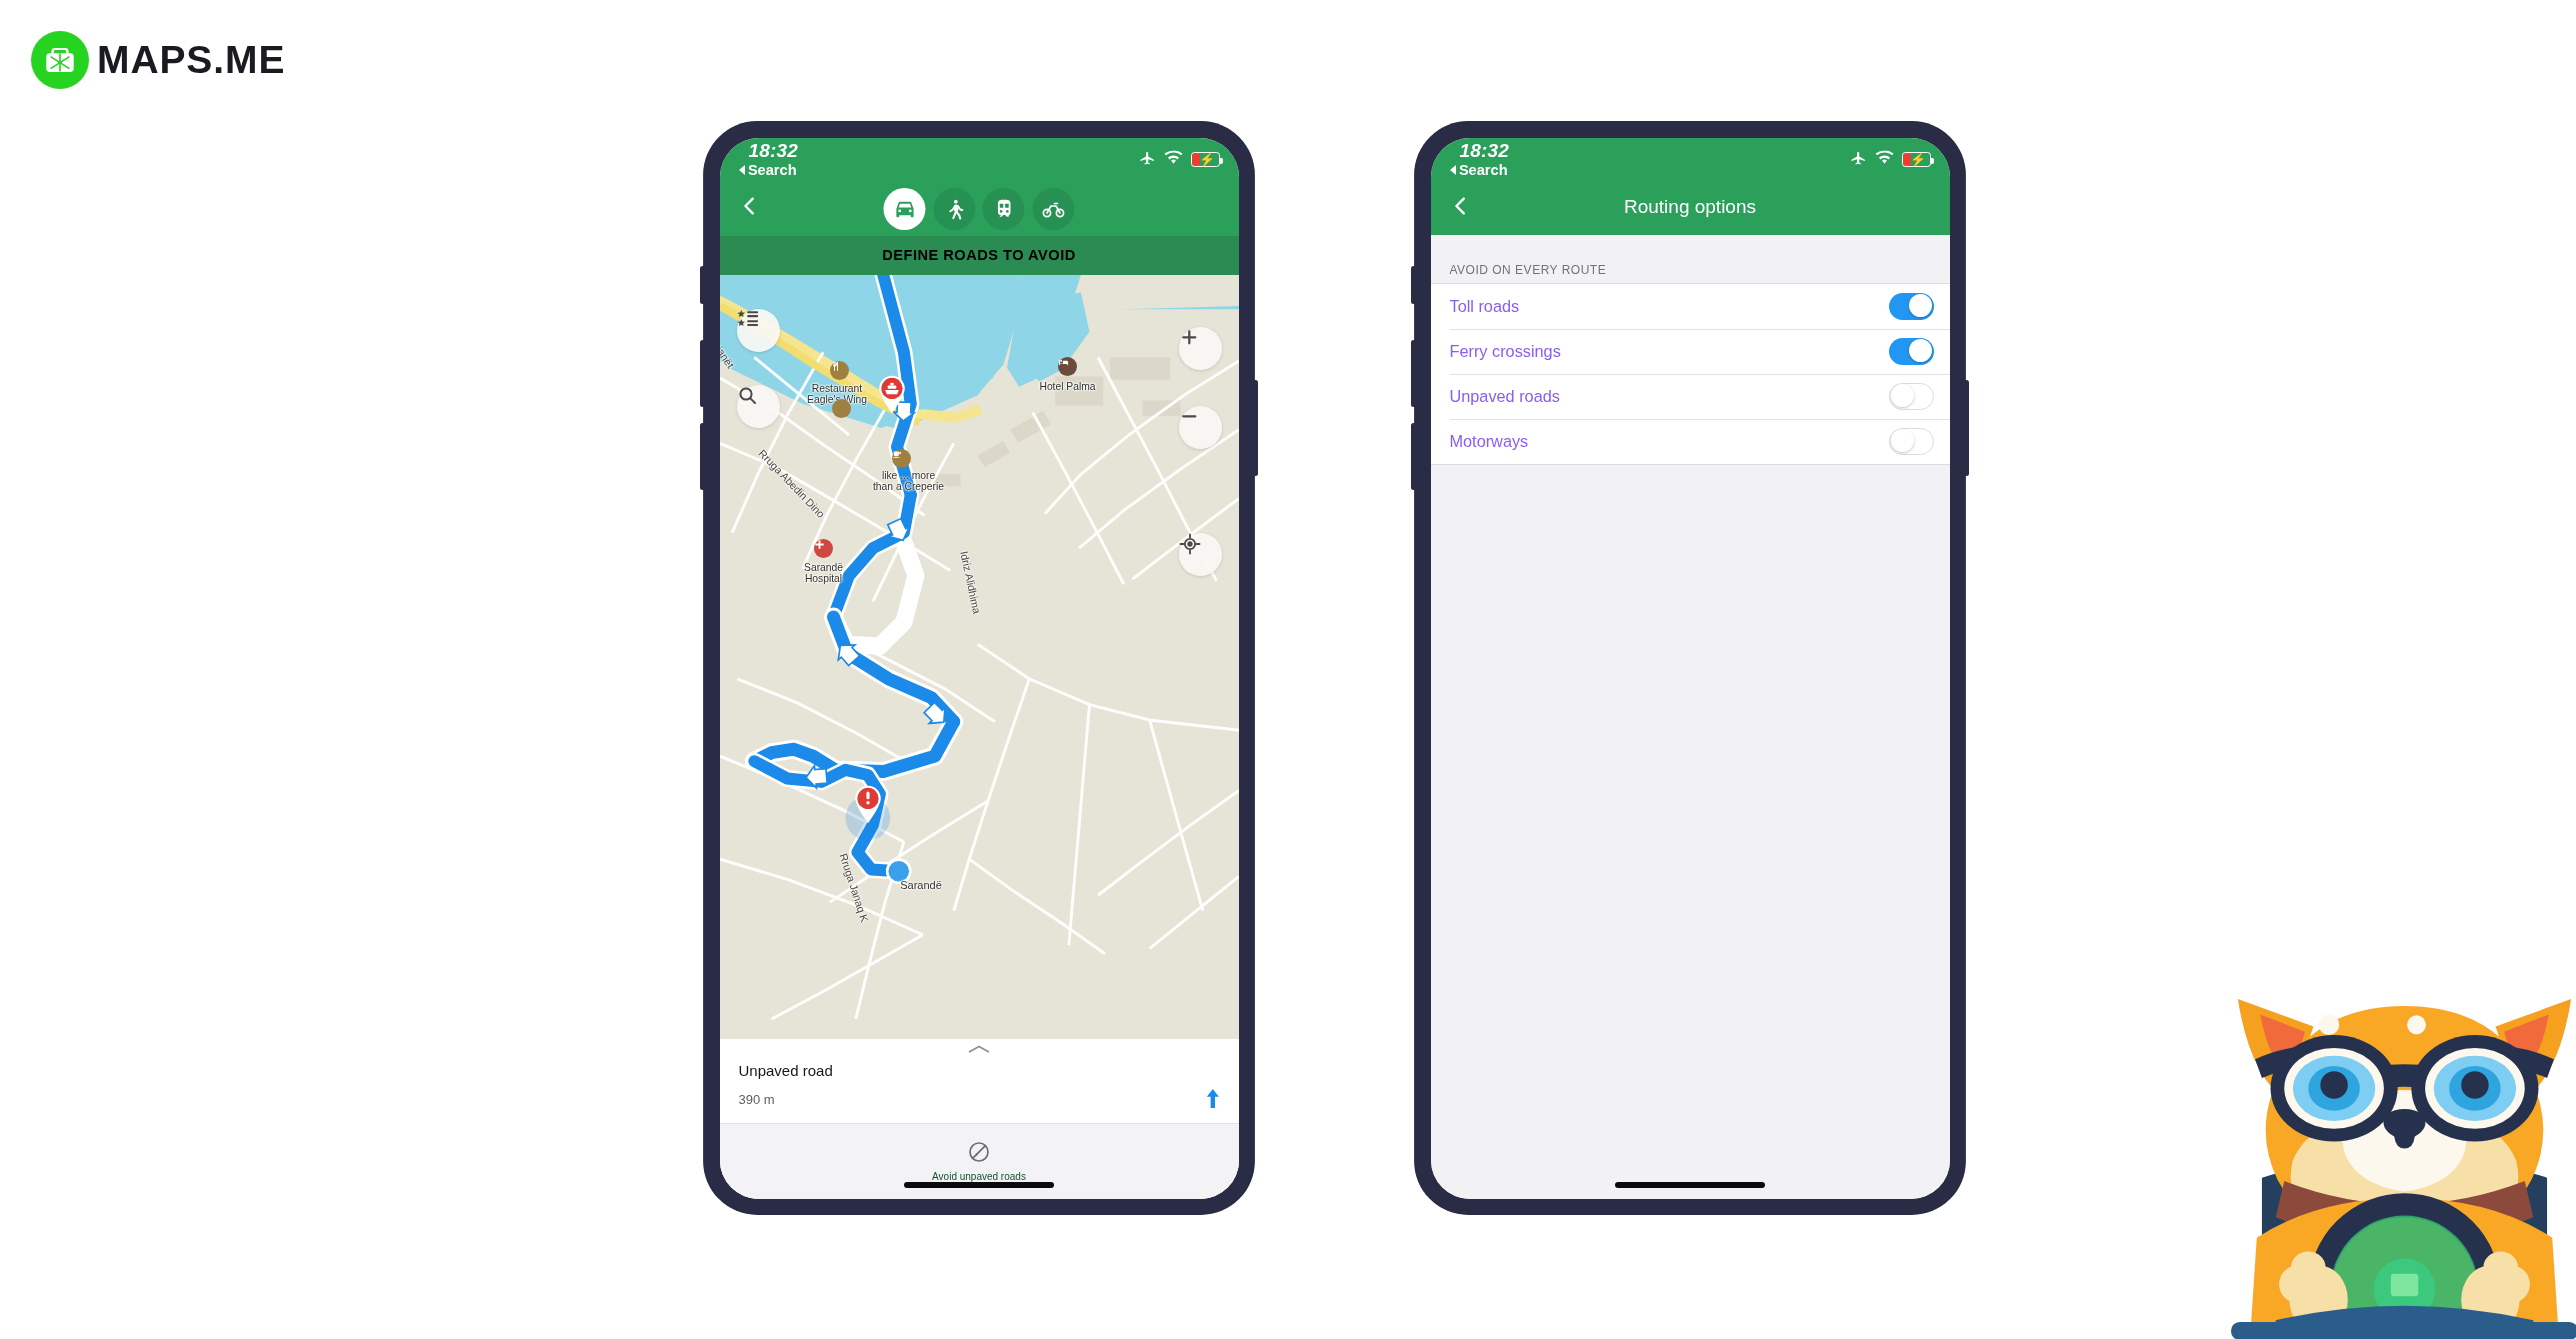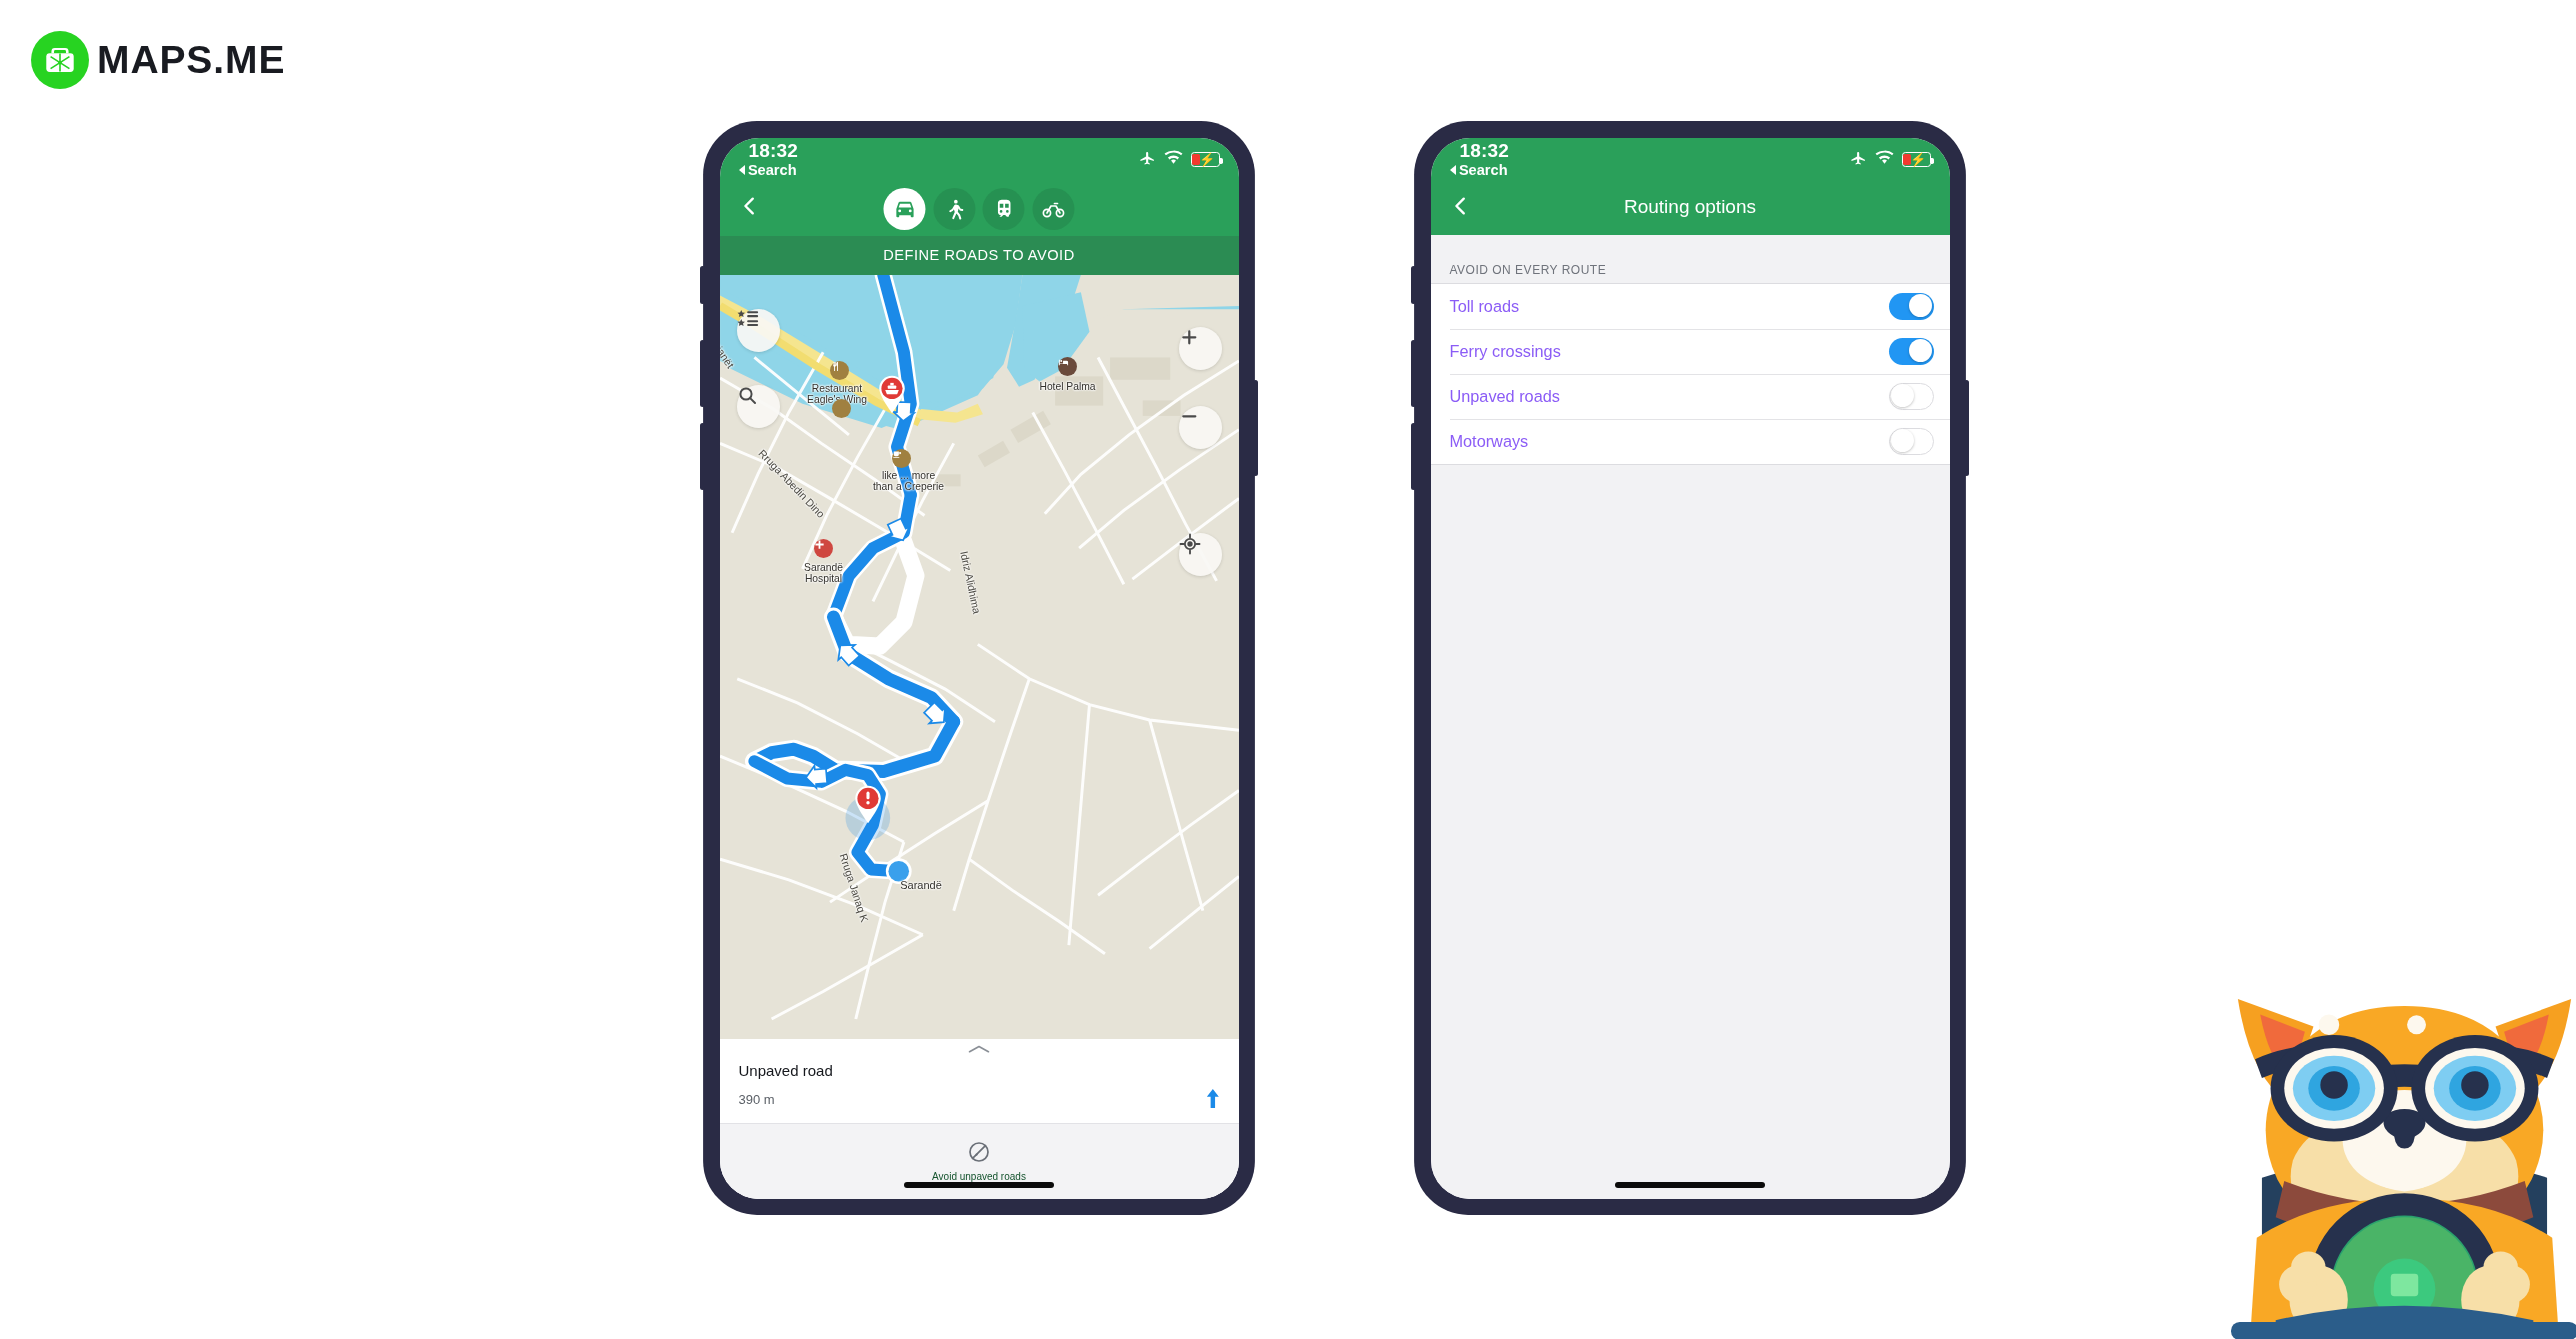--- a/index.html
+++ b/index.html
@@ -36,42 +36,42 @@
   .home-indicator {
     position:absolute; left:50%; transform:translateX(-50%); bottom:11px;
     width:150px; height:6px; border-radius:3.4px; background:#0b0b0b; z-index:25;
   }
 
   
   .statusbar {
     position:absolute; left:0; right:0; top:0; height:45px;
     background:#2aa05a; color:#fff; z-index:20;
   }
-  .sb-time { position:absolute; left:29px; top:2.6px; font-size:19px; font-weight:bold; letter-spacing:0.2px; }
+  .sb-time { position:absolute; left:29px; top:2.6px; font-size:19px; font-weight:bold; letter-spacing:0.2px;font-style:italic; }
   .sb-back { position:absolute; left:19px; top:24px; font-size:14.6px; font-weight:bold; display:flex; align-items:center; gap:3.4px; }
   .sb-back .tri {
     width:0; height:0; border-top:5.2px solid transparent; border-bottom:5.2px solid transparent;
     border-right:6.9px solid #fff;
   }
   .sb-icons { position:absolute; right:19px; top:12px; display:flex; align-items:center; gap:7.7px; }
   .batt { position:relative; width:29px; height:14.6px; border:1.7px solid #fff; border-radius:3.4px; }
   .batt:after { content:""; position:absolute; right:-4.3px; top:4.3px; width:2.6px; height:6px; background:#fff; border-radius:0 1.7px 1.7px 0; }
   .batt-fill { position:absolute; left:0.9px; top:0.9px; bottom:0.9px; width:7.7px; background:#f23a2f; border-radius:1.7px; }
   .batt-bolt { position:absolute; left:7.7px; top:-0.9px; font-size:13px; color:#fff; line-height:16.3px; }
 
   
   .p1-navbar { position:absolute; left:0; right:0; top:45px; height:53px; background:#2aa05a; z-index:15; }
   .chev-back { position:absolute; left:19px; top:12px; width:22px; height:22px; }
   .modes { position:absolute; left:50%; transform:translateX(-50%); top:5.2px; display:flex; gap:7.7px; }
   .mode { width:42px; height:42px; border-radius:50%; background:#269152; display:flex; align-items:center; justify-content:center; }
   .mode.active { background:#fff; }
   .p1-subbar {
     position:absolute; left:0; right:0; top:98px; height:39px; background:#2b8c53;
     z-index:15; display:flex; align-items:center; justify-content:center;
-    color:#ffffff; font-size:14.6px; font-weight:normal; letter-spacing:0.5px;
+    color:#000000; font-size:14.6px; font-weight:bold; letter-spacing:0.5px;
   }
   .map { position:absolute; left:0; right:0; top:137px; bottom:160px; background:#e6e3d7; overflow:hidden; }
   .map svg { position:absolute; left:0; top:0; }
 
   .map-btn {
     position:absolute; width:43px; height:43px; border-radius:50%;
     background:rgba(249,248,244,.93); display:flex; align-items:center; justify-content:center;
     box-shadow:0 0.9px 3.4px rgba(0,0,0,.14);
   }
   .poi-label {

